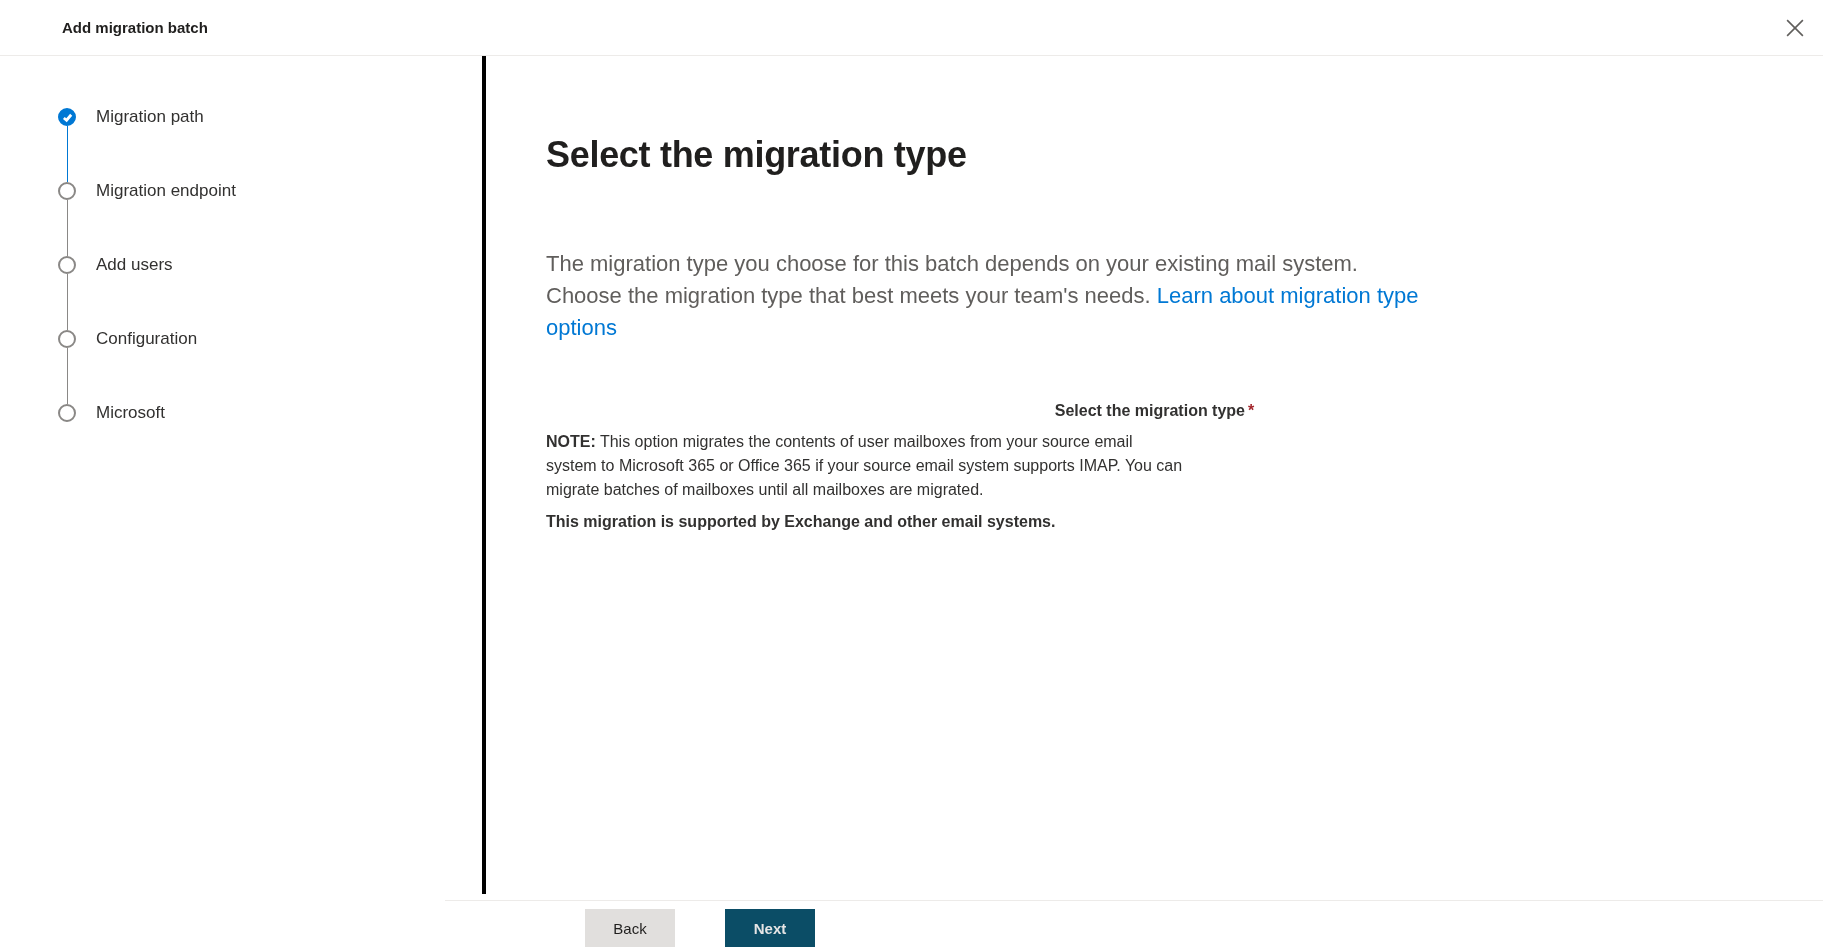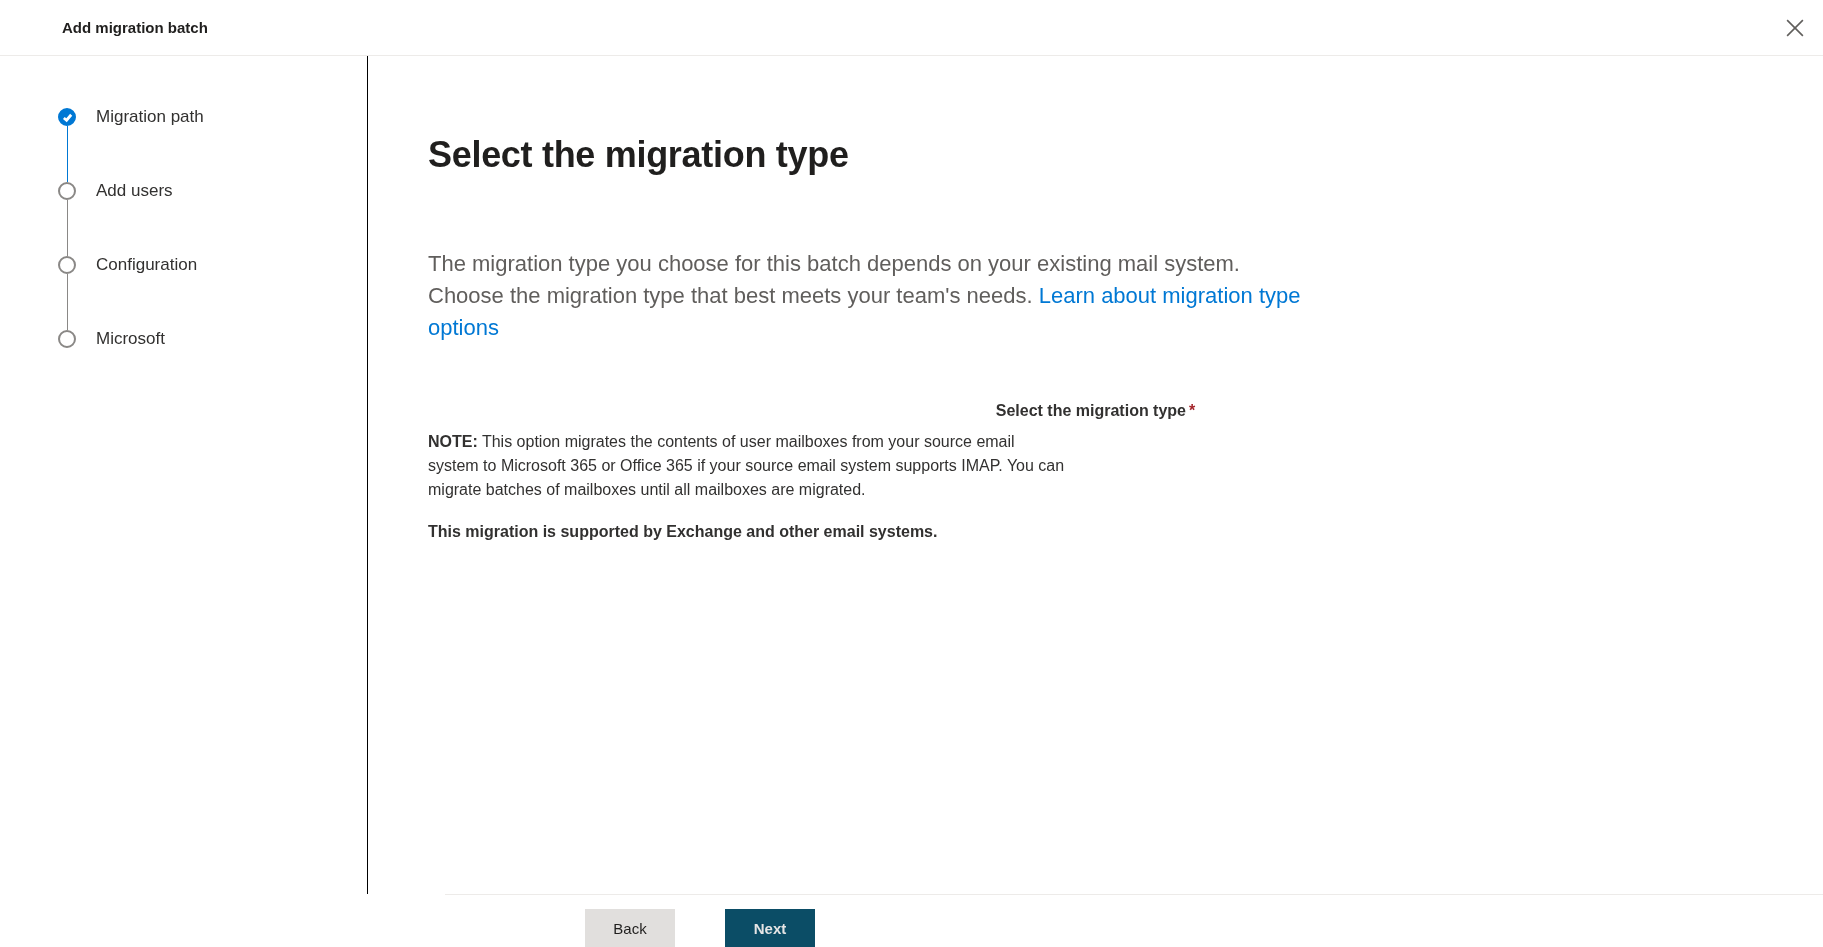--- a/index.html
+++ b/index.html
@@ -39,22 +39,22 @@
       color: #605e5c;
     }
     .close-btn svg { width: 18px; height: 18px; }
 
     .body {
       display: flex;
       height: 838px;
     }
 
     .sidebar {
-      width: 368px;
-      border-right: 1px solid #000000;
+      width: 486px;
+      border-right: 4px solid #000000;
       padding: 52px 0 0 58px;
     }
 
     .steps { list-style: none; }
     .step {
       position: relative;
       padding-left: 38px;
       min-height: 74px;
       display: flex;
       align-items: flex-start;
@@ -175,30 +175,30 @@
     .select-chevron svg { width: 14px; height: 14px; }
 
     .note-block {
       max-width: 640px;
       font-size: 16px;
       line-height: 1.5;
       color: #323130;
     }
     .note-block .note-strong { font-weight: 700; }
     .note-support {
-      margin-top: 18px;
+      margin-top: 8px;
       font-weight: 700;
     }
 
     .footer {
       position: absolute;
       left: 445px;
       right: 0;
       bottom: 0;
-      height: 53px;
+      height: 47px;
       border-top: 1px solid #edebe9;
       display: flex;
       align-items: flex-end;
       justify-content: flex-start;
       padding: 0 0 0 140px;
       gap: 14px;
     }
     .footer-inner {
       display: flex;
       gap: 14px;
@@ -255,20 +255,25 @@
           <svg viewBox="0 0 12 12">
               <polyline points="2,6.5 5,9 10,3"></polyline>
             </svg>
         </span>
         <span class="step-connector"></span>
         <span class="step-label">Migration path</span>
       </li>
       <li class="step">
         <span class="step-circle"></span>
         <span class="step-connector"></span>
+        <span class="step-label">Migration endpoint</span>
+      </li>
+      <li class="step">
+        <span class="step-circle"></span>
+        <span class="step-connector"></span>
         <span class="step-label">Add users</span>
       </li>
       <li class="step">
         <span class="step-circle"></span>
         <span class="step-connector"></span>
         <span class="step-label">Configuration</span>
       </li>
       <li class="step">
         <span class="step-circle"></span>
         <span class="step-label">Microsoft</span>

